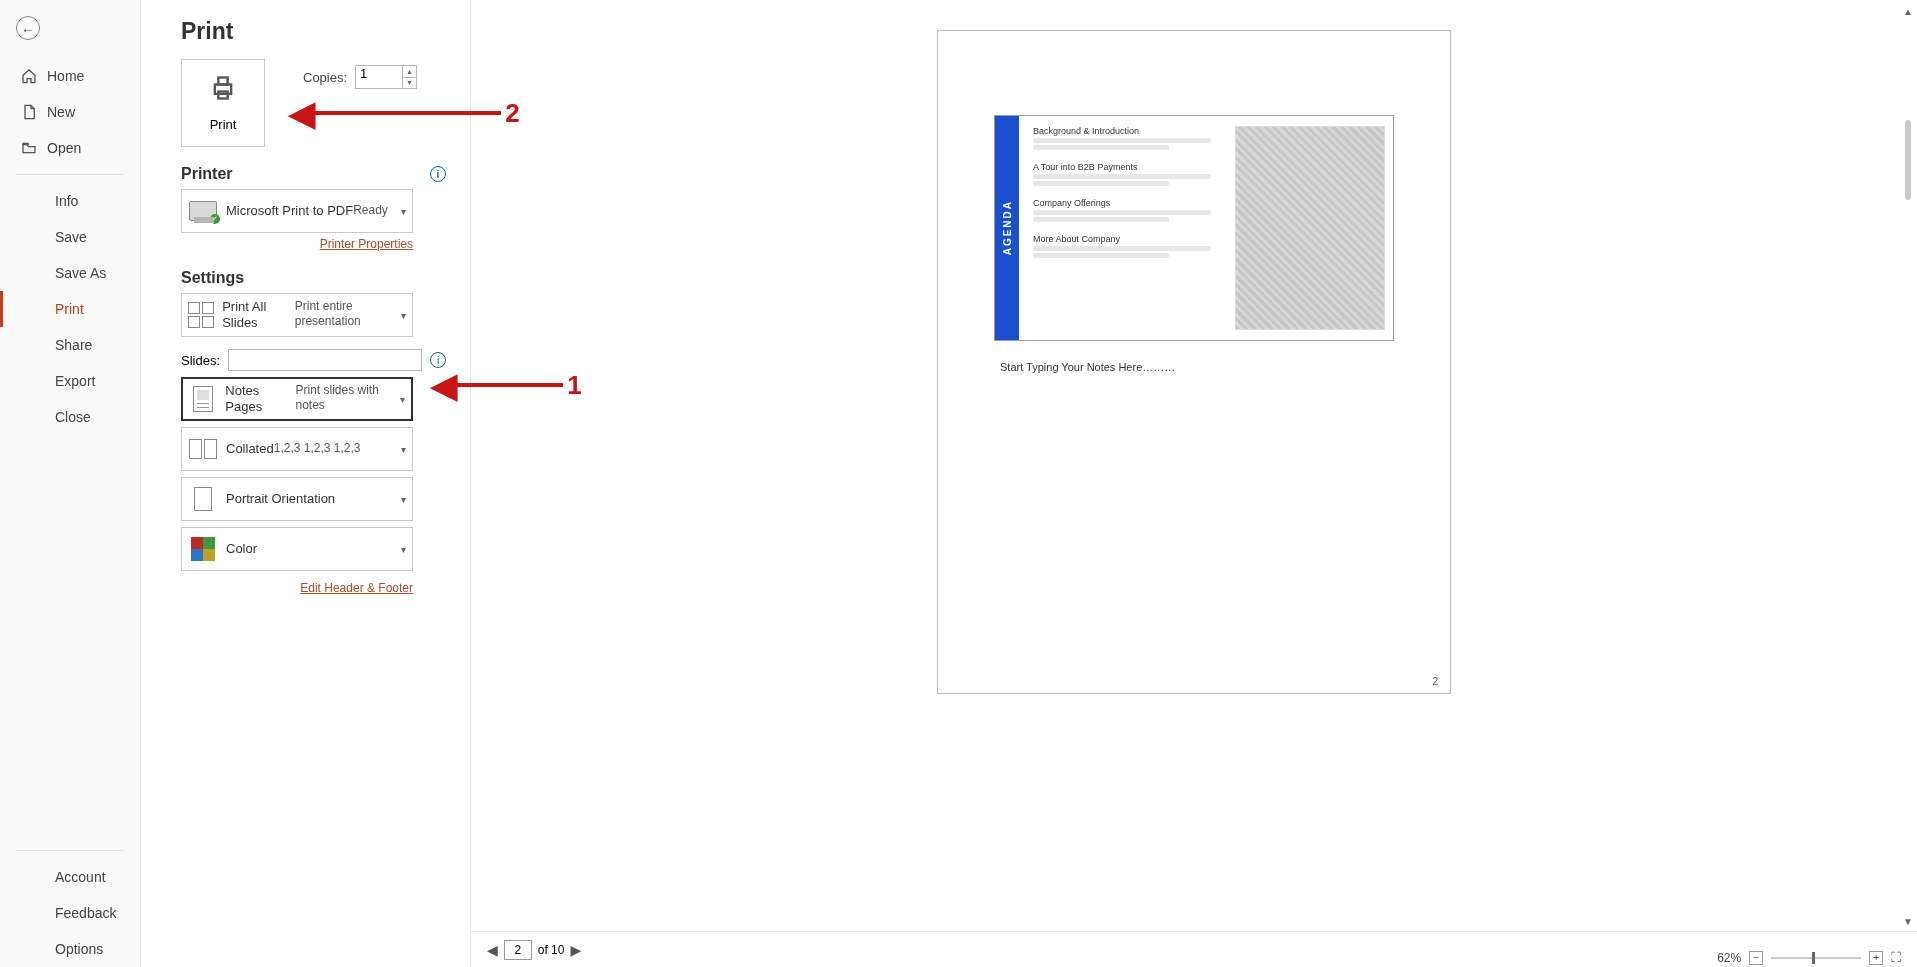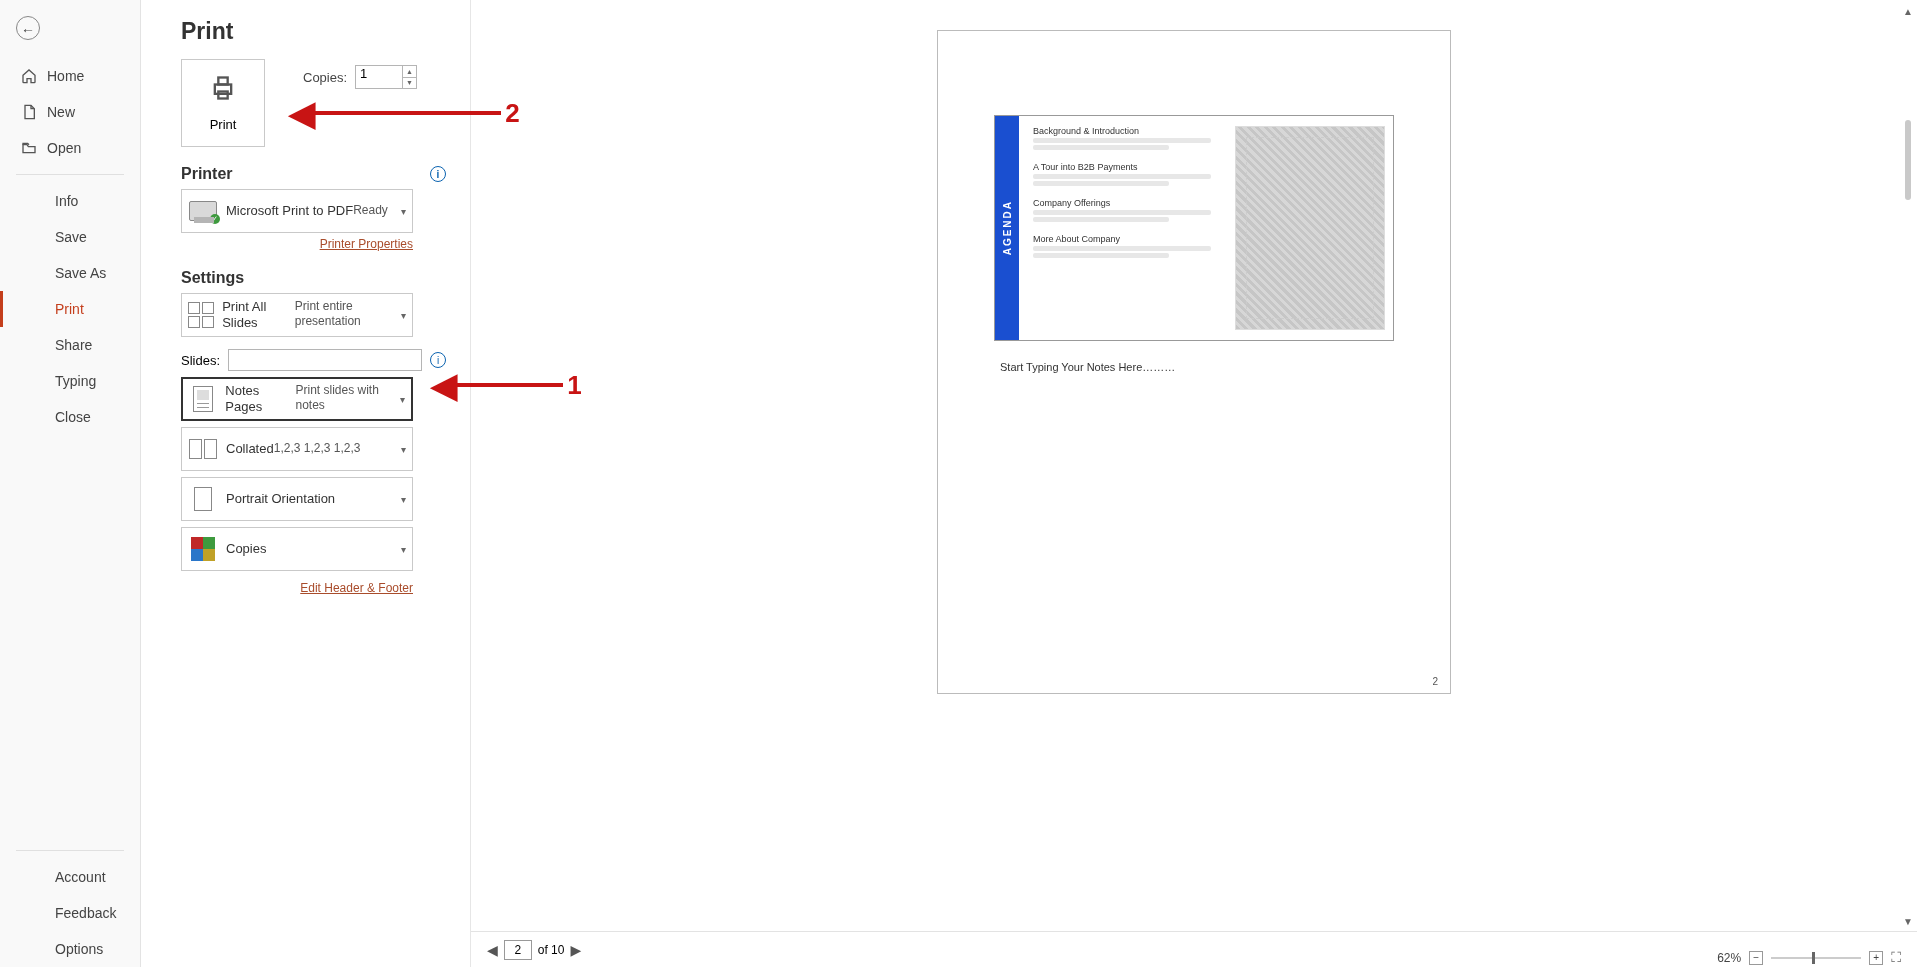--- a/index.html
+++ b/index.html
@@ -172,21 +172,21 @@
       <div class="nav-item indent">
           <span>Save As</span>
         </div>
       <div class="nav-item indent active">
           <span>Print</span>
         </div>
       <div class="nav-item indent">
           <span>Share</span>
         </div>
       <div class="nav-item indent">
-          <span>Typing</span>
+          <span>Export</span>
         </div>
       <div class="nav-item indent">
           <span>Close</span>
         </div>
     </nav>
     <div class="spacer"></div>
     <hr>
     <div class="nav-item indent">
         <span>Account</span>
       </div>
@@ -308,21 +308,21 @@
         <div class="dropdown">
           <div class="dd-icon">
               <div class="color-icon">
                 <span></span>
                 <span></span>
                 <span></span>
                 <span></span>
               </div>
             </div>
           <div class="dd-text">
-            <span class="primary">Copies</span>
+            <span class="primary">Color</span>
           </div>
           <span class="dd-caret">▾</span>
         </div>
 
         <a class="link-right">Edit Header &amp; Footer</a>
       </div>
     </div>
 
     <div class="preview">
       <div class="preview-canvas">

